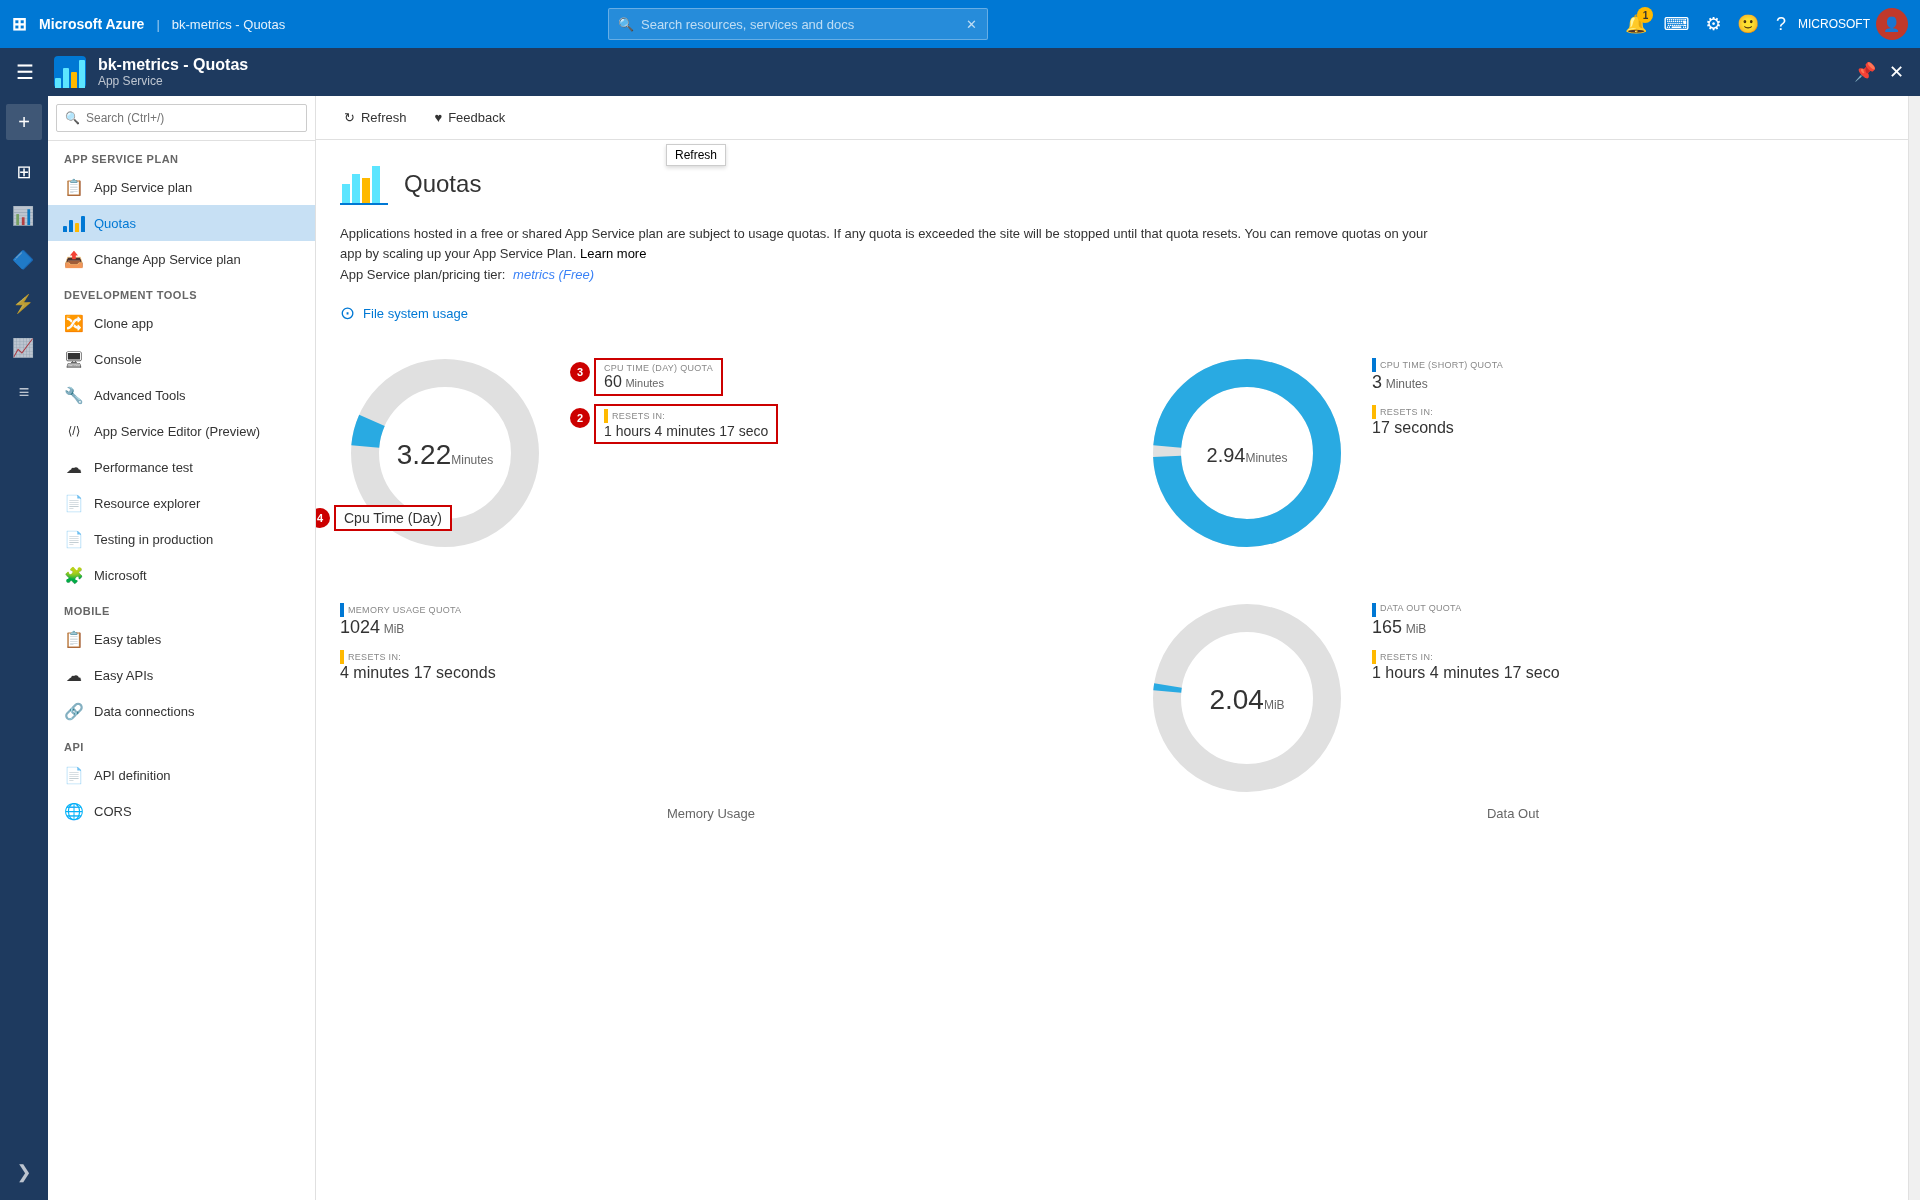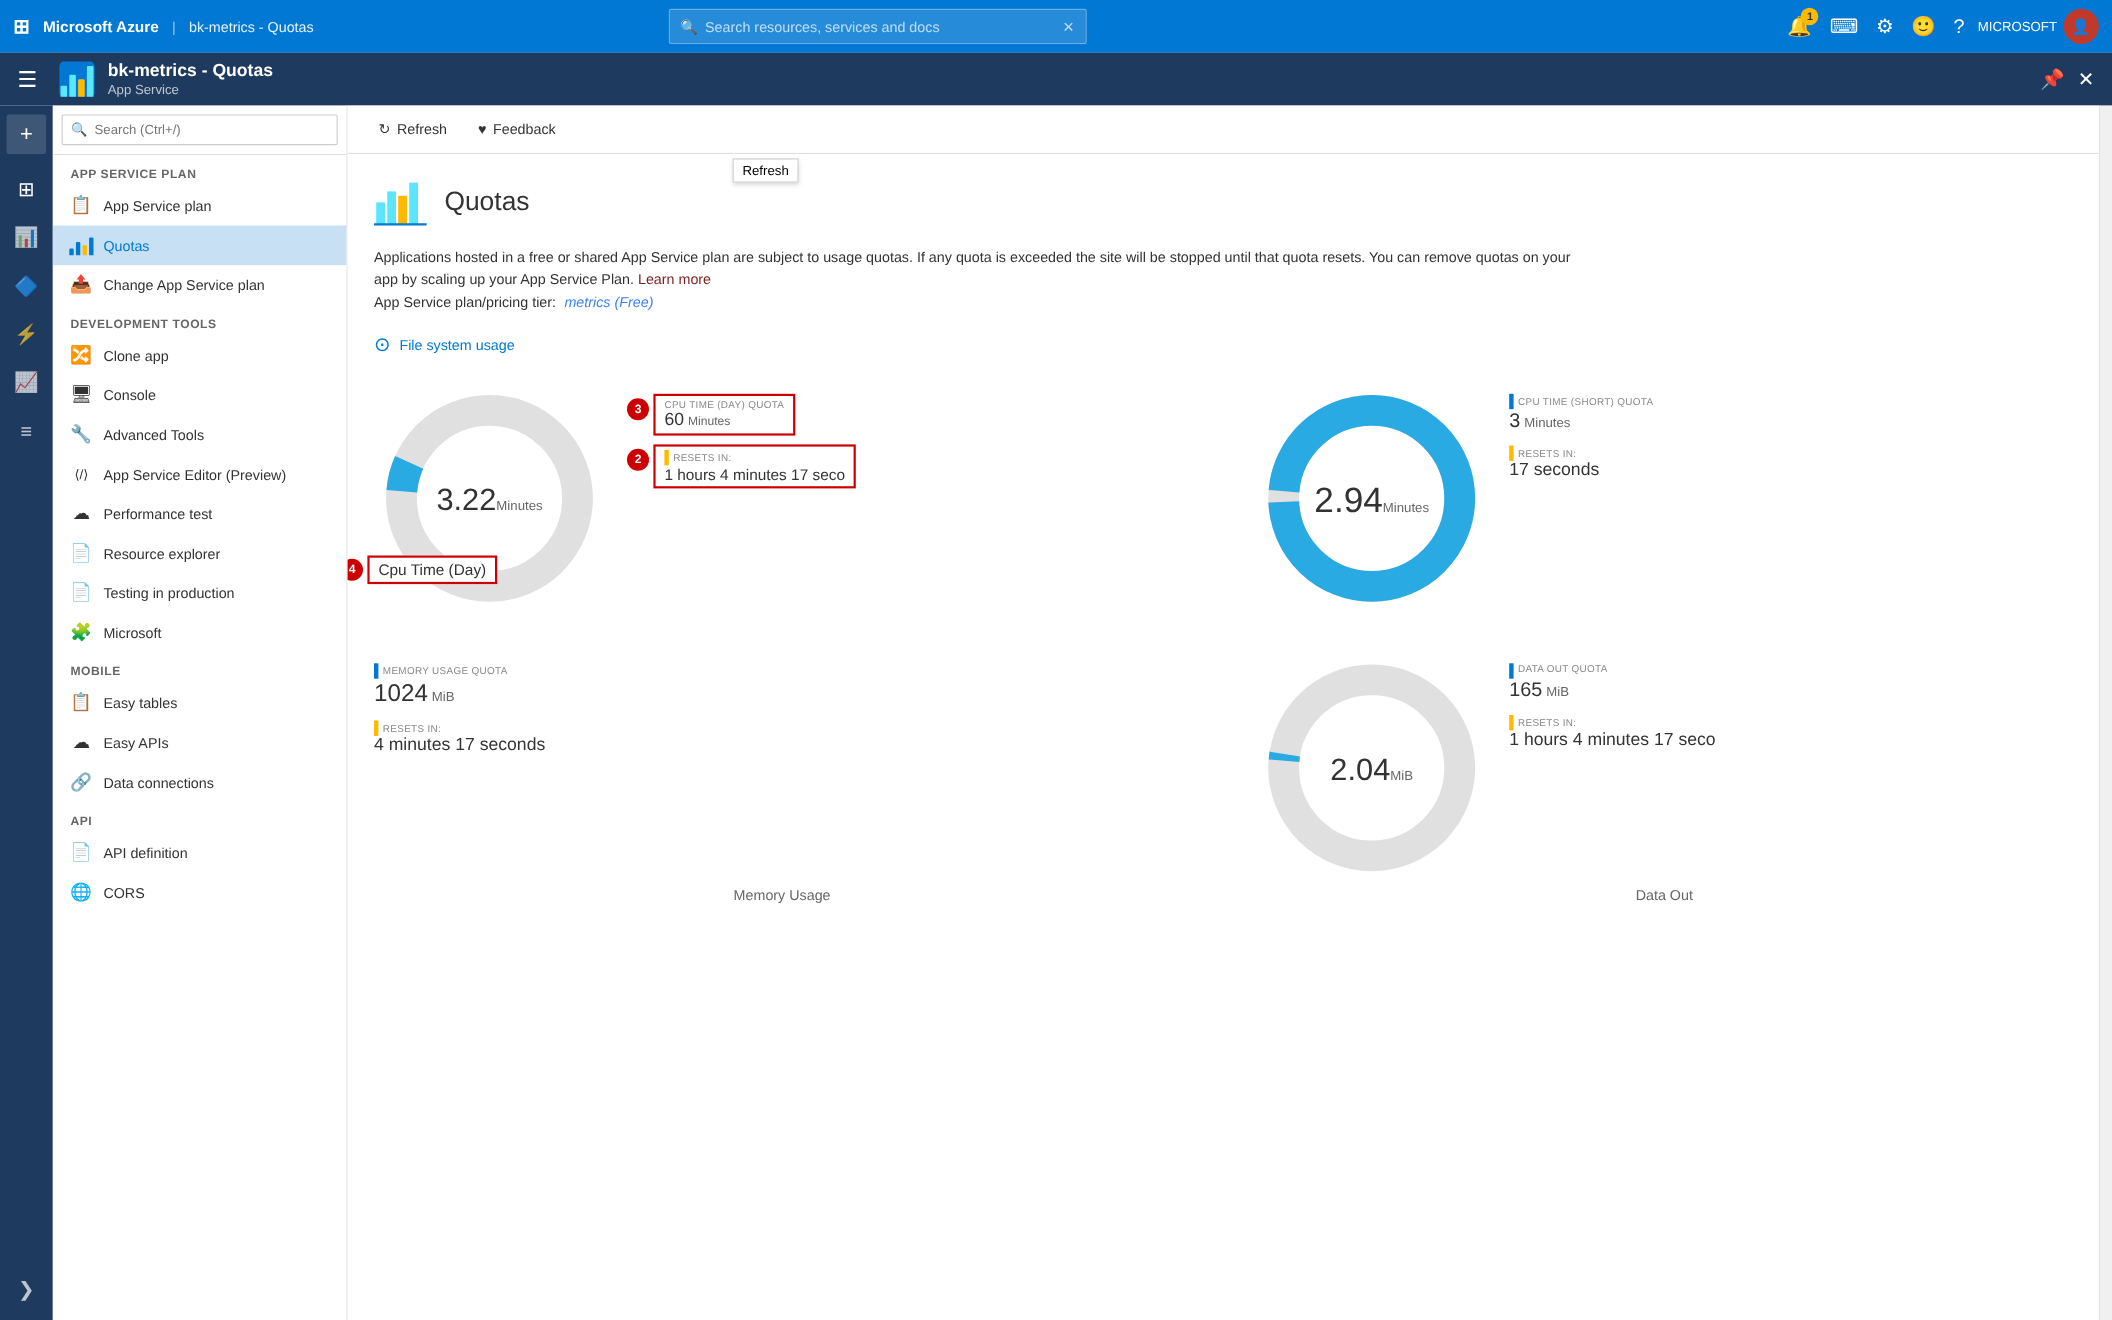--- a/index.html
+++ b/index.html
@@ -455,21 +455,21 @@
             <rect x="22" y="18" width="8" height="26" fill="#ffb900"></rect>
             <rect x="32" y="6" width="8" height="38" fill="#5ce5ff"></rect>
             <line x1="0" y1="44" x2="48" y2="44" stroke="#0078d4" stroke-width="2"></line>
           </svg>
         </div>
         <h1 style="font-size:24px;font-weight:300;color:#333;">Quotas</h1>
       </div>
 
       <p class="page-description">
         <span>Applications hosted in a free or shared App Service plan are subject to usage quotas. If any quota is exceeded the site will be stopped until that quota resets. You can remove quotas on your app by scaling up your App Service Plan.</span>
-        <a href="#" style="color:#7f1d1d;text-decoration:none;">Learn more</a>
+        <a href="#" style="color:#000000;text-decoration:none;">Learn more</a>
       </p>
       <p class="page-meta">
         <span>App Service plan/pricing tier:</span>
         <a href="#" style="color:#3b82f6;text-decoration:none;margin-left:4px;font-style:italic;">metrics (Free)</a>
       </p>
 
       <div class="file-system-link">
         <span style="font-size:18px;">⊙</span>
         <span style="color:#0078d4;">File system usage</span>
       </div>
@@ -529,21 +529,21 @@
         </div>
 
         <div class="chart-container">
           <div style="position:relative;display:inline-block;">
             <svg width="210" height="210" viewBox="0 0 210 210">
               <circle cx="105" cy="105" r="80" fill="none" stroke="#e0e0e0" stroke-width="28"></circle>
 
               <circle cx="105" cy="105" r="80" fill="none" stroke="#29aae2" stroke-width="28" stroke-dasharray="493 10" stroke-dashoffset="120" transform="rotate(-90 105 105)"></circle>
             </svg>
             <div style="position:absolute;top:50%;left:50%;transform:translate(-50%,-50%);text-align:center;">
-              <span style="font-size:32px;font-weight:300;color:#333;">2.94</span><span style="font-size:12px;color:#666;">Minutes</span>
+              <span style="font-size:20px;font-weight:300;color:#333;">2.94</span><span style="font-size:12px;color:#666;">Minutes</span>
             </div>
           </div>
 
           <div style="display:flex;flex-direction:column;gap:12px;margin-top:10px;">
             <div>
               <div style="display:flex;align-items:center;gap:4px;justify-content:flex-end;">
                 <span style="background:#0078d4;width:4px;height:14px;display:inline-block;"></span>
                 <span class="cb-label">CPU TIME (SHORT) QUOTA</span>
               </div>
               <div>
@@ -565,21 +565,21 @@
 
         <div class="chart-container">
 
           <div style="display:flex;flex-direction:column;gap:12px;margin-top:10px;">
             <div>
               <div style="display:flex;align-items:center;gap:4px;">
                 <span style="background:#0078d4;width:4px;height:14px;display:inline-block;"></span>
                 <span class="cb-label">MEMORY USAGE QUOTA</span>
               </div>
               <div>
-                <span style="font-size:22px;font-weight:300;color:#333;">1024</span>
+                <span style="font-size:18px;font-weight:300;color:#333;">1024</span>
                 <span style="font-size:12px;color:#666;">MiB</span>
               </div>
             </div>
             <div>
               <div style="display:flex;align-items:center;gap:4px;">
                 <span style="background:#ffb900;width:4px;height:14px;display:inline-block;"></span>
                 <span class="cb-label">RESETS IN:</span>
               </div>
               <div style="font-size:16px;font-weight:300;color:#333;">4 minutes 17 seconds</div>
             </div>

